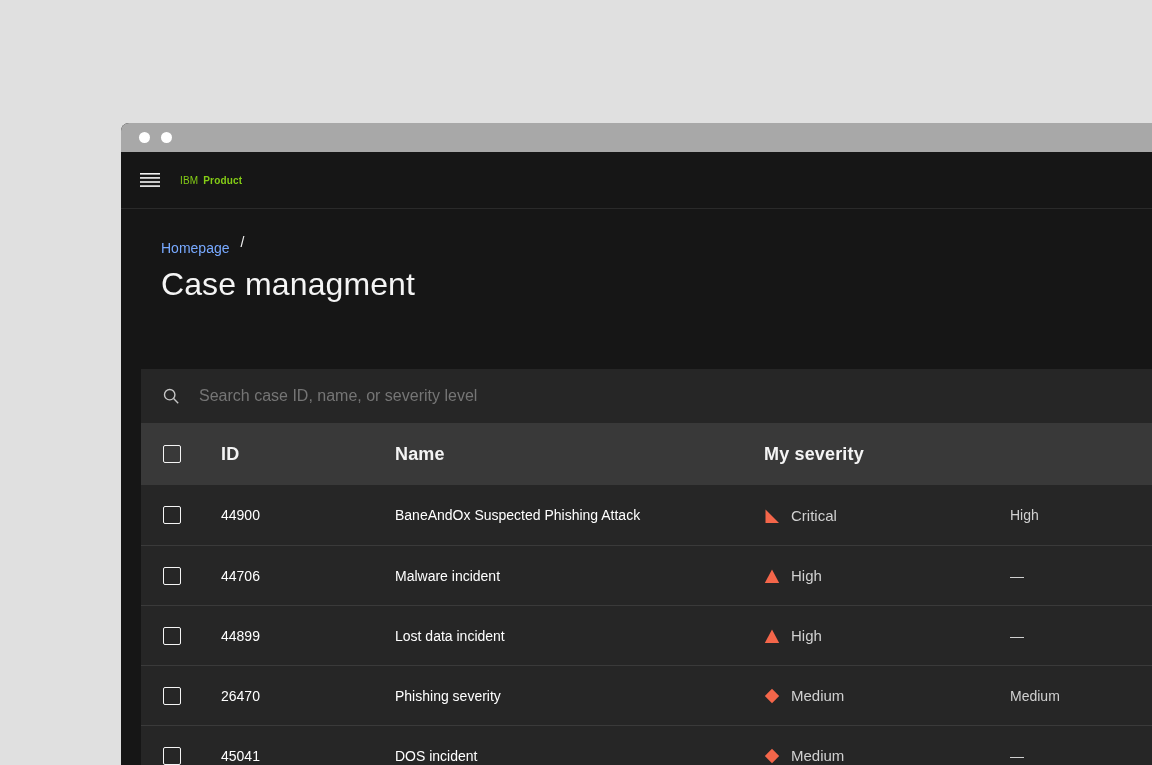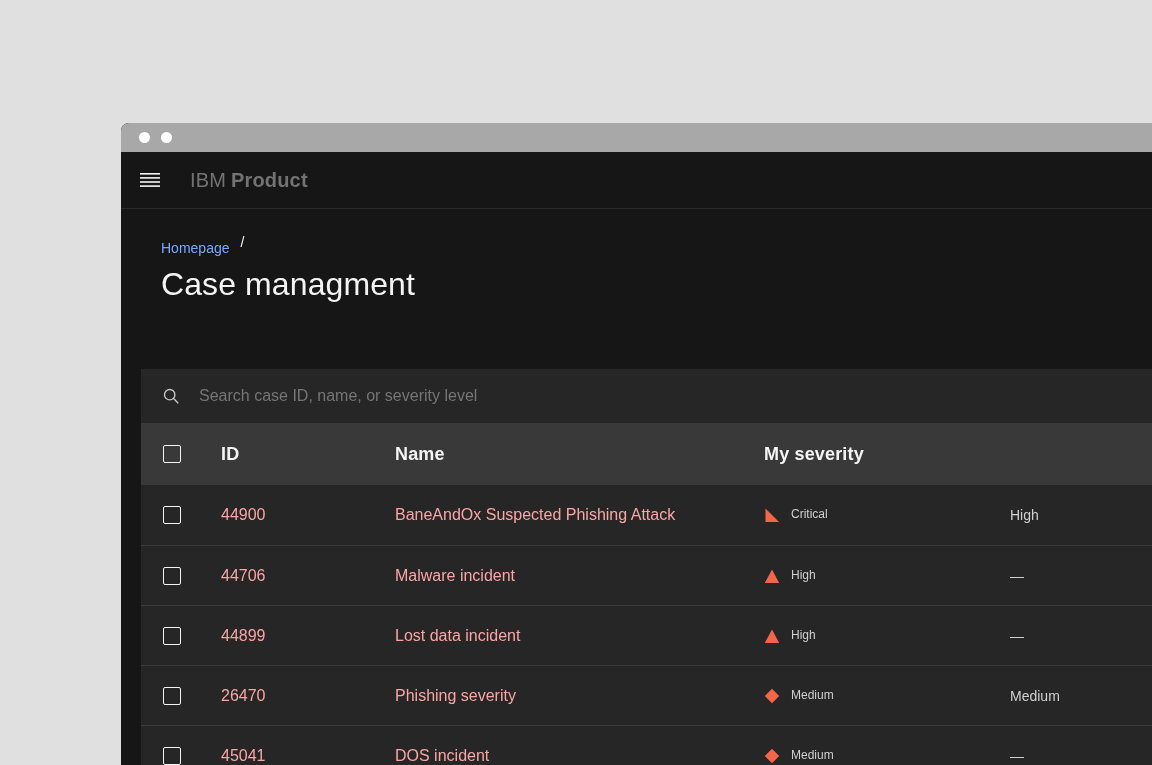--- a/index.html
+++ b/index.html
@@ -49,23 +49,23 @@
     align-items: center;
     padding-left: 19px;
   }
   .menu-btn {
     width: 20px; height: 14px;
     display: block;
     cursor: pointer;
   }
   .menu-btn svg { display: block; }
   .brand {
-    margin-left: 30px;
-    font-size: 20px;
-    color: #737373;
+    margin-left: 20px;
+    font-size: 10px;
+    color: #84cc16;
     letter-spacing: 0.16px;
   }
   .brand .prefix { font-weight: 400; }
   .brand .name { font-weight: 700; margin-left: 5px; }
 
   
   .hero { padding: 24px 0 0 40px; }
   .breadcrumb { font-size: 14px; line-height: 18px; display: flex; }
   .breadcrumb a {
     color: #78a9ff;
@@ -132,25 +132,25 @@
   .cell { padding-left: 16px; }
   .cell-check { padding-left: 22px; }
   .checkbox {
     width: 18px; height: 18px;
     border: 1.6px solid #f4f4f4;
     border-radius: 2px;
     display: block;
     background: transparent;
     cursor: pointer;
   }
-  .cell-id, .cell-name { font-size: 16px; color: #fca5a5; }
+  .cell-id, .cell-name { font-size: 14px; color: #ffffff; }
   .cell-sev {
     display: flex;
-    align-items: flex-start;
-    font-size: 12px;
+    align-items: flex-end;
+    font-size: 15px;
     color: #d0d0d0;
   }
   .sev-icon { width: 16px; height: 16px; margin-right: 11px; flex: 0 0 auto; }
   .cell-mine { font-size: 14px; color: #d0d0d0; }
 </style>
 </head>
 <body>
 
 <div class="canvas">
   <div class="window">

